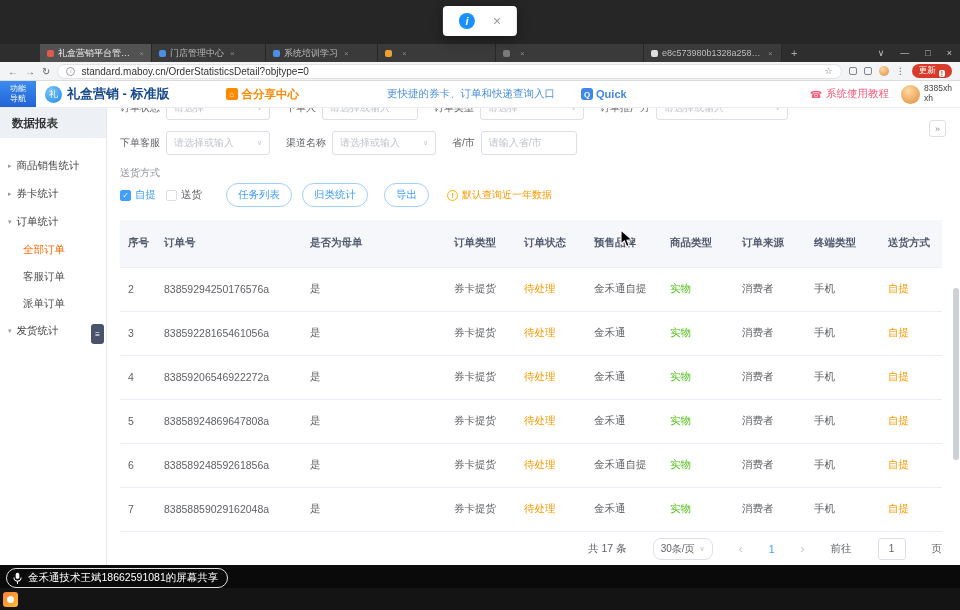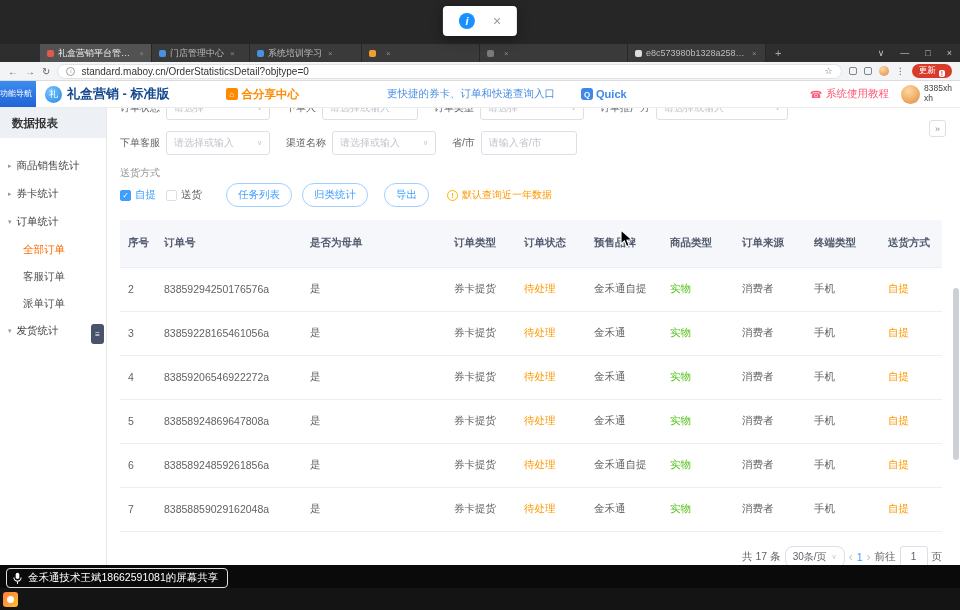--- a/index.html
+++ b/index.html
@@ -16,21 +16,21 @@
   .toast .close{color:#999;font-size:14px;margin-left:8px;cursor:pointer}
 
   
   .tab-bar{height:18px;background:#2e2e2e;display:flex;align-items:stretch;flex:none;padding-left:40px}
   .tab{display:flex;align-items:center;gap:4px;padding:0 7px;font-size:9px;color:#bdbdbd;background:#3a3a3a;
     border-right:1px solid #272727;white-space:nowrap;overflow:hidden;cursor:pointer}
   .tab.active{background:#525252;color:#f0f0f0}
   .tab .fav{width:7px;height:7px;border-radius:2px;flex:none}
   .tab .ttl{overflow:hidden;text-overflow:ellipsis;max-width:100px}
   .tab .tx{font-size:8px;color:#8a8a8a;margin-left:2px}
-  .t1{width:112px}.t2{width:98px}.t3{width:112px}.t4{width:118px}.t5{width:148px}.t6{width:138px}
+  .t1{width:112px}.t2{width:114px}.t3{width:112px}.t4{width:118px}.t5{width:148px}.t6{width:138px}
   .f1{background:#e05a4e}.f2{background:#4a90e2}.f3{background:#4a90e2}.f4{background:#f0a030}.f5{background:#7a7a7a}.f6{background:#ddd}
   .newtab{color:#aaa;font-size:11px;padding:0 9px;display:flex;align-items:center;cursor:pointer}
   .win-controls{margin-left:auto;display:flex;align-items:center;color:#c2c2c2}
   .win-controls span{padding:0 8px;font-size:9px;cursor:pointer}
 
   
   .addr-bar{height:19px;background:#f3f4f6;display:flex;align-items:center;padding:0 8px;gap:7px;flex:none;border-bottom:1px solid #dcdcdc}
   .nav-ic{color:#5f6368;font-size:10px;cursor:pointer}
   .url-box{flex:1;background:#fff;border:1px solid #e2e2e2;border-radius:9px;height:15px;display:flex;align-items:center;padding:0 8px;gap:6px;cursor:text}
   .pg-info{width:9px;height:9px;border-radius:50%;border:1px solid #9aa0a6;color:#9aa0a6;font-size:6px;display:flex;align-items:center;justify-content:center;flex:none}
@@ -39,21 +39,21 @@
   .addr-right{display:flex;align-items:center;gap:7px}
   .ext-sq{width:8px;height:8px;border:1px solid #80868b;border-radius:2px}
   .prof-dot{width:10px;height:10px;border-radius:50%;background:radial-gradient(circle at 35% 30%,#ffd9a0,#d98a4a)}
   .kebab{color:#5f6368;font-size:9px}
   .update-pill{background:#d93b2b;color:#fff;font-size:8.5px;border-radius:8px;padding:1px 7px;display:flex;align-items:flex-end;gap:3px;cursor:pointer}
   .update-pill .bang{background:#fff;color:#d93b2b;border-radius:2px;font-size:7px;padding:0 2px;font-weight:bold}
 
   
   .app-header{height:27px;background:#fff;display:flex;align-items:center;flex:none;border-bottom:1px solid #ececec}
   .nav-badge{width:36px;height:100%;background:linear-gradient(180deg,#3c8cf0,#2163d6);color:#fff;font-size:8px;line-height:1.2;
-    display:flex;align-items:center;cursor:pointer;flex:none}
+    display:flex;flex-direction:column;align-items:center;justify-content:center;cursor:pointer;flex:none}
   .logo{width:17px;height:17px;border-radius:50%;background:radial-gradient(circle at 35% 30%,#7cc4ff,#1e88e5);color:#fff;
     font-size:9px;display:flex;align-items:center;justify-content:center;margin:0 5px 0 9px;flex:none}
   .brand{font-size:13px;font-weight:bold;color:#17498f;white-space:nowrap}
   .share-center{display:flex;align-items:center;gap:4px;margin-left:56px;color:#ff8a00;font-weight:bold;font-size:11.5px;cursor:pointer;white-space:nowrap}
   .share-ic{width:12px;height:12px;border-radius:2px;background:#ff8a00;color:#fff;font-size:8px;display:flex;align-items:center;justify-content:center}
   .promo{color:#4a8fe2;font-size:10.5px;margin-left:88px;white-space:nowrap}
   .quick{display:flex;align-items:center;gap:3px;margin-left:26px;color:#3f87e8;font-weight:bold;font-size:11px;cursor:pointer}
   .q-ic{width:12px;height:12px;border-radius:3px;background:#3f87e8;color:#fff;font-size:8px;display:flex;align-items:center;justify-content:center}
   .tutorial{margin-left:auto;display:flex;align-items:center;gap:4px;color:#ff5878;font-size:10.5px;cursor:pointer;white-space:nowrap}
   .tut-ic{font-size:10px}
@@ -107,30 +107,30 @@
     border-bottom:1px solid #ebeef5;white-space:nowrap;overflow:hidden}
   tbody td{height:44px;font-size:10.5px;color:#606266;padding:0 8px;border-bottom:1px solid #ebeef5;white-space:nowrap;overflow:hidden;background:#fff}
   .col-seq{width:36px}.col-order_no{width:146px}.col-is_parent{width:144px}.col-order_type{width:70px}.col-order_status{width:70px}
   .col-presale_brand{width:76px}.col-product_type{width:72px}.col-order_source{width:72px}.col-terminal_type{width:74px}.col-delivery_method{width:62px}
   td.col-order_status{color:#ff9900}
   td.col-product_type{color:#52c41a;cursor:pointer}
   td.col-delivery_method{color:#ff9900}
 
   .vthumb{position:absolute;right:1px;top:180px;width:6px;height:172px;background:#cdd0d6;border-radius:3px;cursor:grab}
 
-  .pager{display:flex;align-items:center;justify-content:flex-end;gap:4px;height:26px;margin-top:12px;font-size:10.5px;color:#606266;flex:none}
+  .pager{display:flex;align-items:center;justify-content:flex-end;gap:26px;height:26px;margin-top:4px;font-size:10.5px;color:#606266;flex:none}
   .psize{height:22px;border:1px solid #dcdfe6;border-radius:8px;display:flex;align-items:center;padding:0 7px;gap:5px;font-size:10px;color:#606266;cursor:pointer}
   .psize .caret{font-size:7px;color:#c0c4cc}
   .parrow{color:#c0c4cc;font-size:12px;cursor:pointer}
   .pcur{color:#409eff;cursor:pointer}
   .pgoto-box{width:28px;height:22px;border:1px solid #dcdfe6;border-radius:3px;display:flex;align-items:center;justify-content:center;font-size:10px;color:#606266;cursor:text}
 
   
   .bottom-bar{height:45px;background:#0a0a0a;flex:none;position:relative}
-  .share-pill{position:absolute;left:6px;top:3px;display:flex;align-items:center;gap:6px;border:1px solid #dfdfdf;border-radius:4px;padding:2px 9px 2px 6px}
+  .share-pill{position:absolute;left:6px;top:3px;display:flex;align-items:center;gap:6px;border:1px solid #dfdfdf;border-radius:10px;padding:2px 9px 2px 6px}
   .share-txt{color:#fff;font-size:10.5px;white-space:nowrap}
   .taskbar{position:absolute;left:0;right:0;bottom:0;height:22px;background:#141414}
   .tb-icon{position:absolute;left:3px;bottom:3px;width:15px;height:15px;border-radius:3px;background:linear-gradient(135deg,#ff7a3c,#ffc02e);cursor:pointer}
   .tb-icon::after{content:"";position:absolute;left:4px;top:4px;width:7px;height:7px;border-radius:50%;background:#fff}
 
   .cursor{position:absolute;left:620px;top:229px;z-index:99;pointer-events:none}
 </style>
 </head>
 <body>
 

